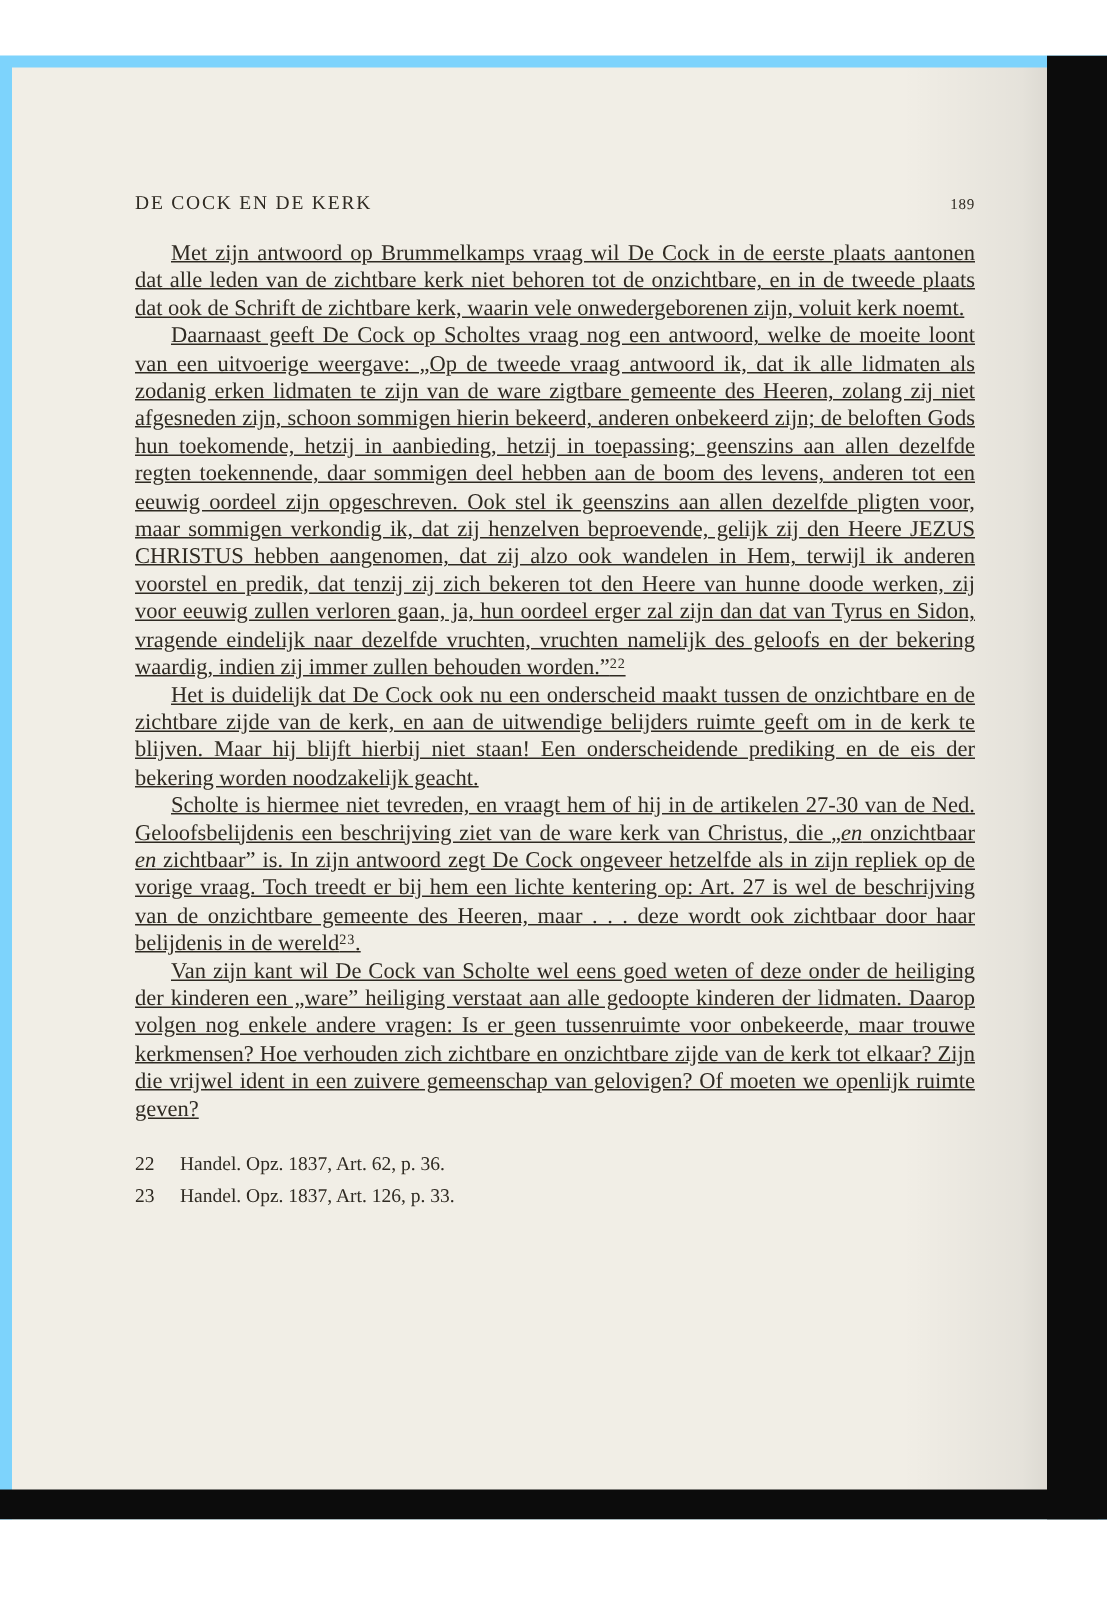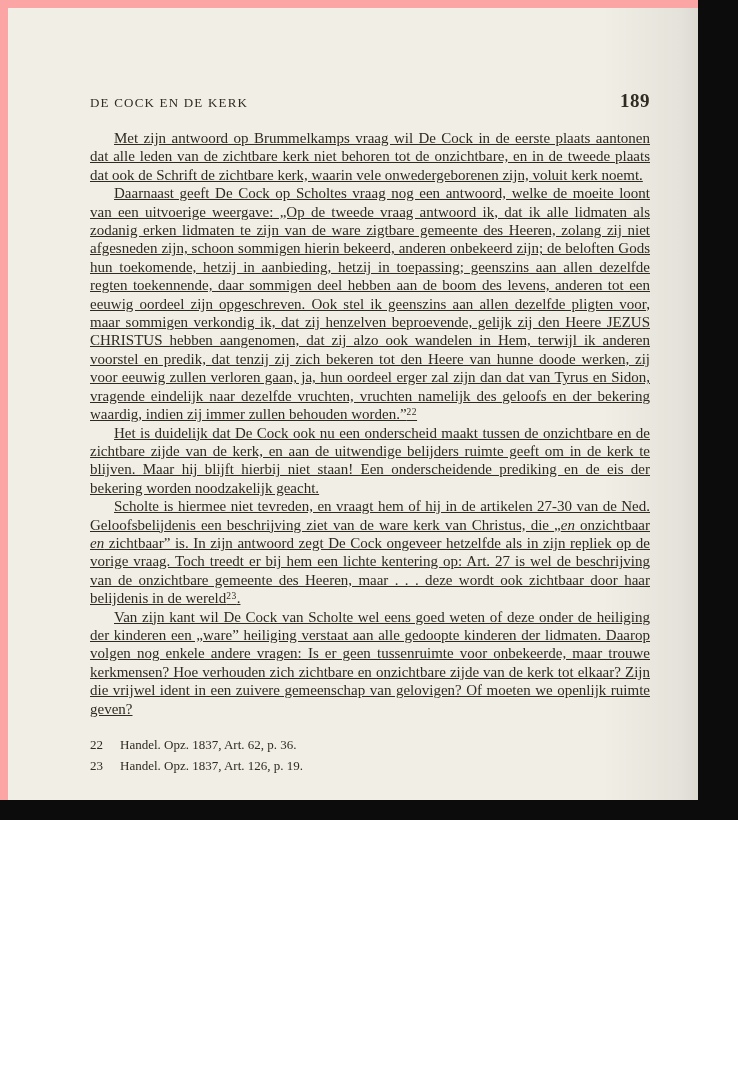--- a/index.html
+++ b/index.html
@@ -5,23 +5,24 @@
   * { margin: 0; padding: 0; box-sizing: border-box; }
   html, body { width: 738px; height: 1068px; }
   body {
     background: #ffffff;
     font-family: "Liberation Serif", "DejaVu Serif", serif;
     overflow: hidden;
   }
   .canvas {
     position: relative;
     width: 738px;
-    height: 820px;
-    background: #fca5a5;
+    height: 976px;
+    background: #7dd3fc;
     overflow: hidden;
+    margin-top: 37px;
   }
   .scan {
     position: absolute;
     left: 8px; top: 8px;
     width: 724px; height: 1052px;
     background-color: var(--paper, #f1eee6);
     background-image:
       linear-gradient(90deg, rgba(0,0,0,0) 82%, rgba(0,0,0,0.05) 93%, rgba(0,0,0,0.16) 100%),
       linear-gradient(180deg, rgba(0,0,0,0) 93%, rgba(0,0,0,0.10) 100%);
   }
@@ -46,23 +47,22 @@
   .header {
     display: flex;
     justify-content: space-between;
     align-items: baseline;
     font-size: 13px;
     letter-spacing: 1.2px;
     margin-bottom: 17px;
     color: var(--ink, #2f2a22);
   }
   .page-number {
-    font-size: 19px;
+    font-size: 10px;
     letter-spacing: 0.5px;
-    font-weight: bold;
   }
   .body-text .para {
     font-size: 15px;
     line-height: 18.4px;
     text-align: justify;
   }
   .body-text .para.indent { text-indent: 24px; text-decoration: underline; }
   sup.fnref {
     font-size: 9.5px;
     line-height: 0;
@@ -97,20 +97,20 @@
           <p class="para indent"><span>Scholte is hiermee niet tevreden, en vraagt hem of hij in de artikelen 27-30 van de Ned. Geloofsbelijdenis een beschrijving ziet van de ware kerk van Christus, die „</span><em>en</em><span> onzichtbaar </span><em>en</em><span> zichtbaar” is. In zijn antwoord zegt De Cock ongeveer hetzelfde als in zijn repliek op de vorige vraag. Toch treedt er bij hem een lichte kentering op: Art. 27 is wel de beschrijving van de onzichtbare gemeente des Heeren, maar . . . deze wordt ook zichtbaar door haar belijdenis in de wereld</span><sup class="fnref">23</sup><span>.</span></p>
           <p class="para indent"><span>Van zijn kant wil De Cock van Scholte wel eens goed weten of deze onder de heiliging der kinderen een „ware” heiliging verstaat aan alle gedoopte kinderen der lidmaten. Daarop volgen nog enkele andere vragen: Is er geen tussenruimte voor onbekeerde, maar trouwe kerkmensen? Hoe verhouden zich zichtbare en onzichtbare zijde van de kerk tot elkaar? Zijn die vrijwel ident in een zuivere gemeenschap van gelovigen? Of moeten we openlijk ruimte geven?</span></p>
         </div>
       <div class="footnotes" id="footnotes">
           <div class="footnote">
             <span class="fn-num">22</span>
             <span class="fn-text">Handel. Opz. 1837, Art. 62, p. 36.</span>
           </div>
           <div class="footnote">
             <span class="fn-num">23</span>
-            <span class="fn-text">Handel. Opz. 1837, Art. 126, p. 19.</span>
+            <span class="fn-text">Handel. Opz. 1837, Art. 126, p. 33.</span>
           </div>
         </div>
     </div>
   </div>
   <div class="edge-right"></div>
   <div class="edge-bottom"></div>
 </div>
 
 </body></html>

